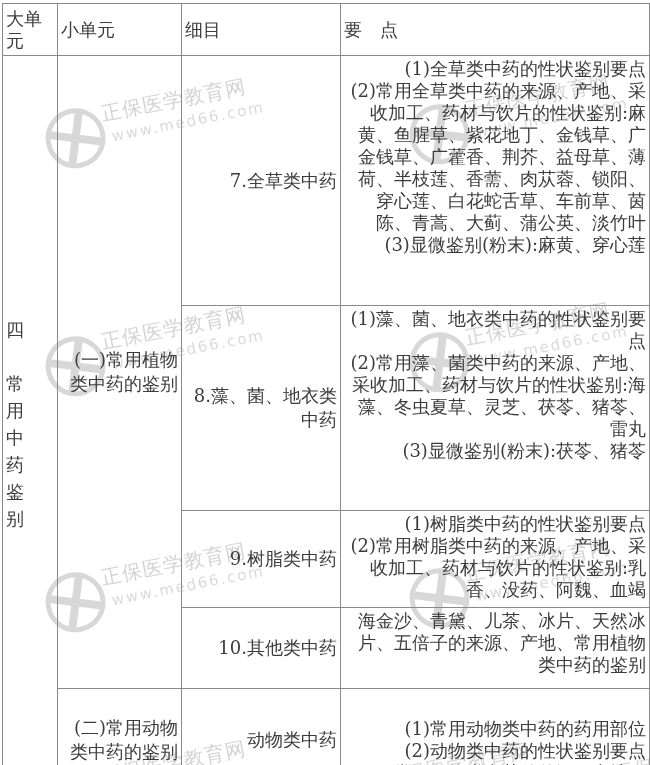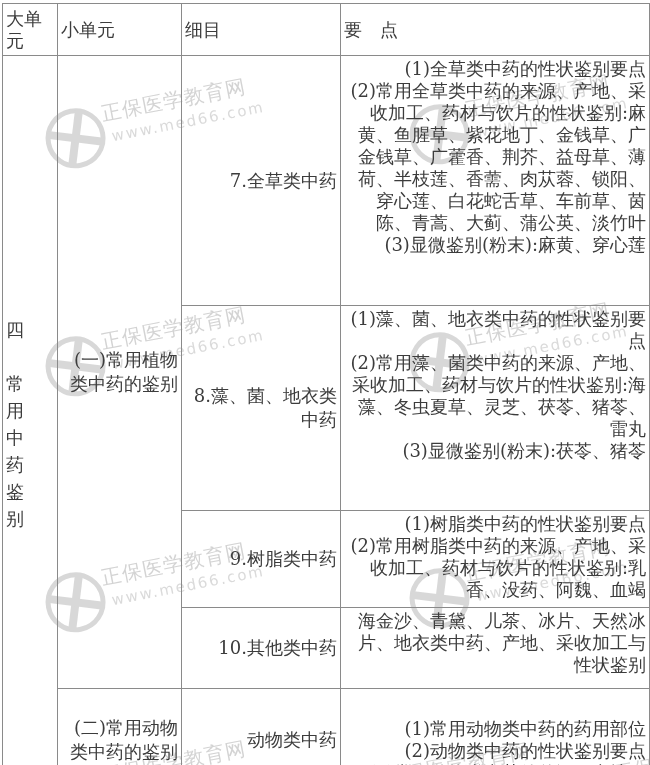--- a/index.html
+++ b/index.html
@@ -173,21 +173,21 @@
       <td class="points">
         <div class="points-inner">(1)树脂类中药的性状鉴别要点
 (2)常用树脂类中药的来源、产地、采收加工、药材与饮片的性状鉴别:乳香、没药、阿魏、血竭</div>
       </td>
     </tr>
     <tr class="r4">
       <td>
         <div class="detail-inner">10.其他类中药</div>
       </td>
       <td class="points">
-        <div class="points-inner">海金沙、青黛、儿茶、冰片、天然冰片、地衣类中药、产地、采收加工与性状鉴别</div>
+        <div class="points-inner">海金沙、青黛、儿茶、冰片、天然冰片、五倍子的来源、产地、常用植物类中药的鉴别</div>
       </td>
     </tr>
     <tr class="r5">
       <td>
         <div class="sub-inner">(二)常用动物类中药的鉴别</div>
       </td>
       <td>
         <div class="detail-inner">动物类中药</div>
       </td>
       <td class="points">

